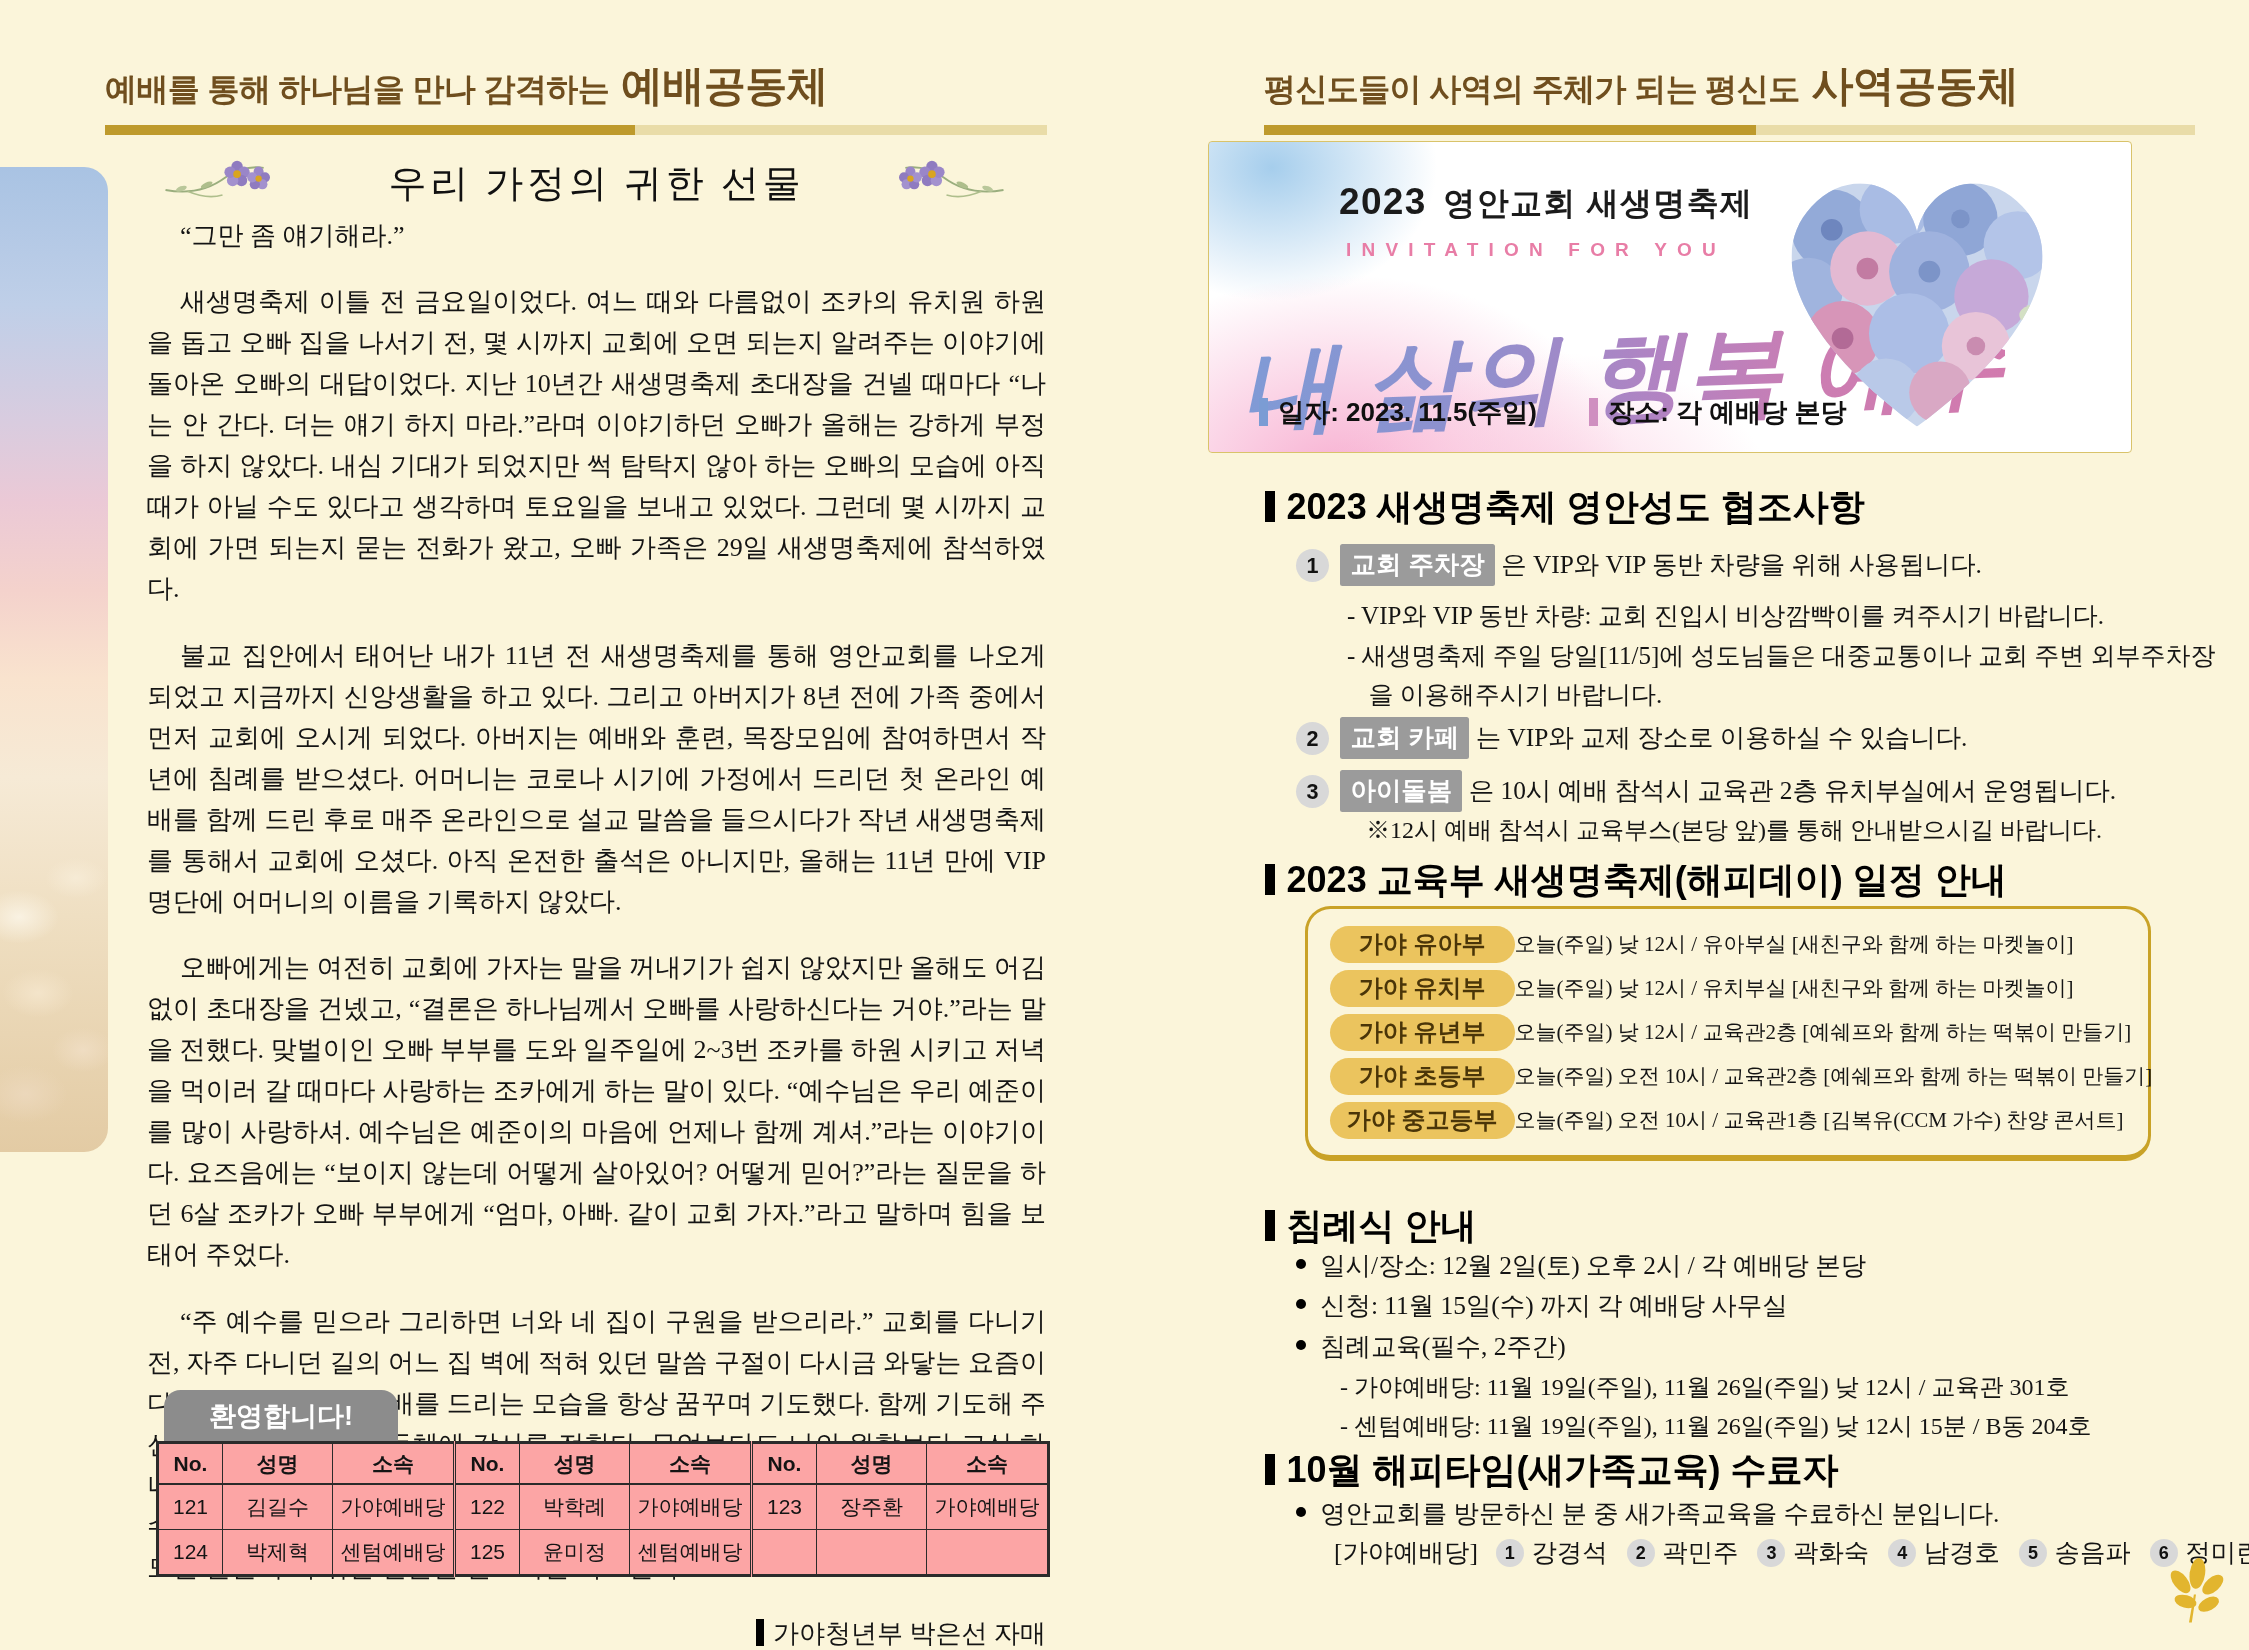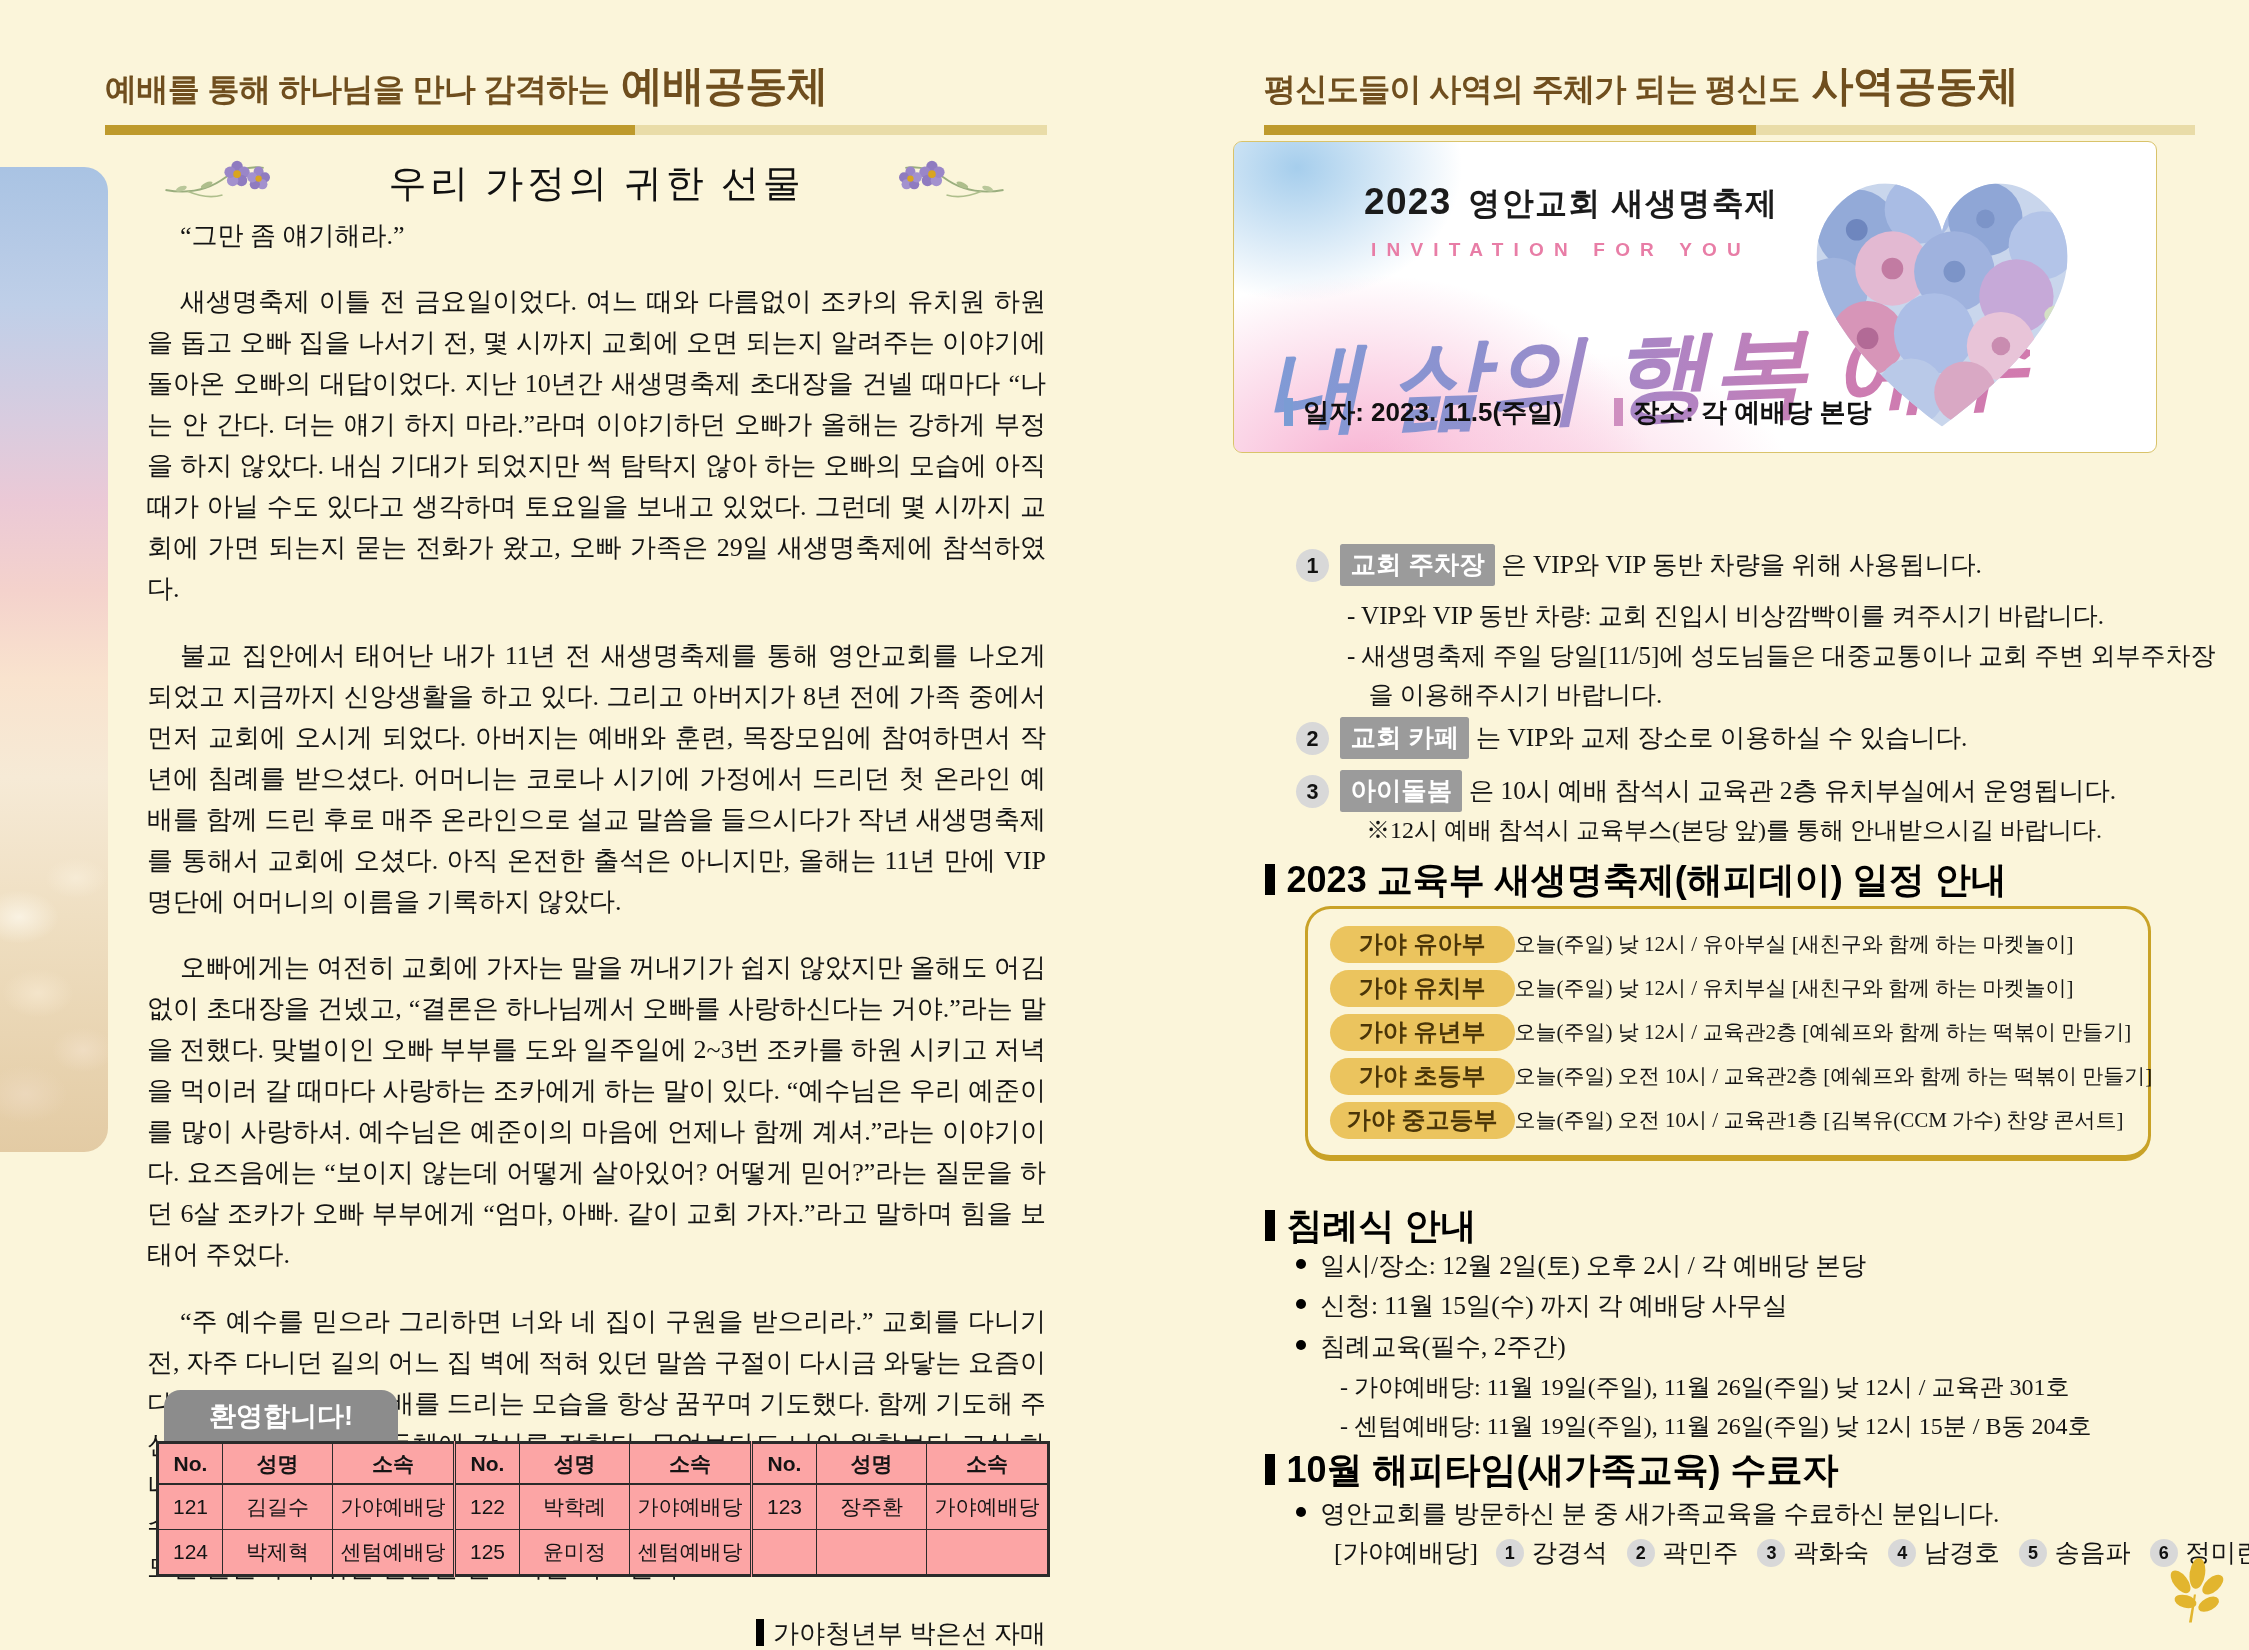--- a/index.html
+++ b/index.html
@@ -63,22 +63,22 @@
     border:3.8px solid #2B2B2B;background:#fca5a5;}
   #welcome-table th,#welcome-table td{border:1.3px solid #2B2B2B;text-align:center;}
   #welcome-table th{font-weight:bold;height:37px;border-bottom:2.5px solid #2B2B2B;}
   #welcome-table td{height:42px;}
   #welcome-table .c-no{width:61px;}
   #welcome-table .c-name{width:107px;}
   #welcome-table .c-aff{width:118px;}
   #welcome-table .grp{border-left:3.8px double #2B2B2B;}
 
   
-  #banner{position:absolute;left:1233px;top:141px;width:922px;height:310px;
-    background:#fff;border:1.9px solid #D9C36A;border-radius:9px;overflow:hidden;}
+  #banner{position:absolute;left:1208px;top:141px;width:922px;height:310px;
+    background:#fff;border:1.9px solid #D9C36A;border-radius:4px;overflow:hidden;}
   .splash{position:absolute;border-radius:50%;}
   #splash-blue{left:-102px;top:-108px;width:330px;height:267px;
     background:radial-gradient(closest-side, rgba(150,197,233,.85), rgba(150,197,233,0));}
   #splash-pink-big{left:-152px;top:133px;width:572px;height:407px;
     background:radial-gradient(closest-side, rgba(246,160,200,.85), rgba(246,160,200,0));}
   #splash-pink-soft{left:114px;top:210px;width:445px;height:267px;
     background:radial-gradient(closest-side, rgba(250,200,222,.7), rgba(250,200,222,0));}
   #banner-title{position:absolute;left:130px;top:39px;white-space:nowrap;
     font-family:"Liberation Sans","DejaVu Sans",sans-serif;font-weight:bold;color:#1b1b1b;}
   #banner-title .yr{font-size:37px;letter-spacing:1.3px;}
@@ -320,20 +320,21 @@
         <circle cx="108" cy="72" r="7" fill="#7C94C8"></circle>
         <circle cx="52" cy="115" r="7" fill="#B26A96"></circle>
         <circle cx="138" cy="120" r="6" fill="#C98CB0"></circle>
         <circle cx="128" cy="38" r="6" fill="#7C94C8"></circle>
         <ellipse cx="20" cy="130" rx="14" ry="8" fill="#C9D8B8"></ellipse>
         <ellipse cx="178" cy="100" rx="12" ry="7" fill="#D4E0C4"></ellipse>
       </g>
     </svg>
   </div>
 
+  <div id="coop-title" class="sec-title">2023 새생명축제 영안성도 협조사항</div>
 
   <div id="coop-item-1" class="coop-item">
     <span class="num-circle">1</span><span class="badge">교회 주차장</span><span class="after">은 VIP와 VIP 동반 차량을 위해 사용됩니다.</span>
   </div>
   <div id="coop-sub-1" class="coop-sub">- VIP와 VIP 동반 차량: 교회 진입시 비상깜빡이를 켜주시기 바랍니다.</div>
   <div id="coop-sub-2" class="coop-sub">- 새생명축제 주일 당일[11/5]에 성도님들은 대중교통이나 교회 주변 외부주차장을 이용해주시기 바랍니다.</div>
 
   <div id="coop-item-2" class="coop-item">
     <span class="num-circle">2</span><span class="badge">교회 카페</span><span class="after">는 VIP와 교제 장소로 이용하실 수 있습니다.</span>
   </div>

